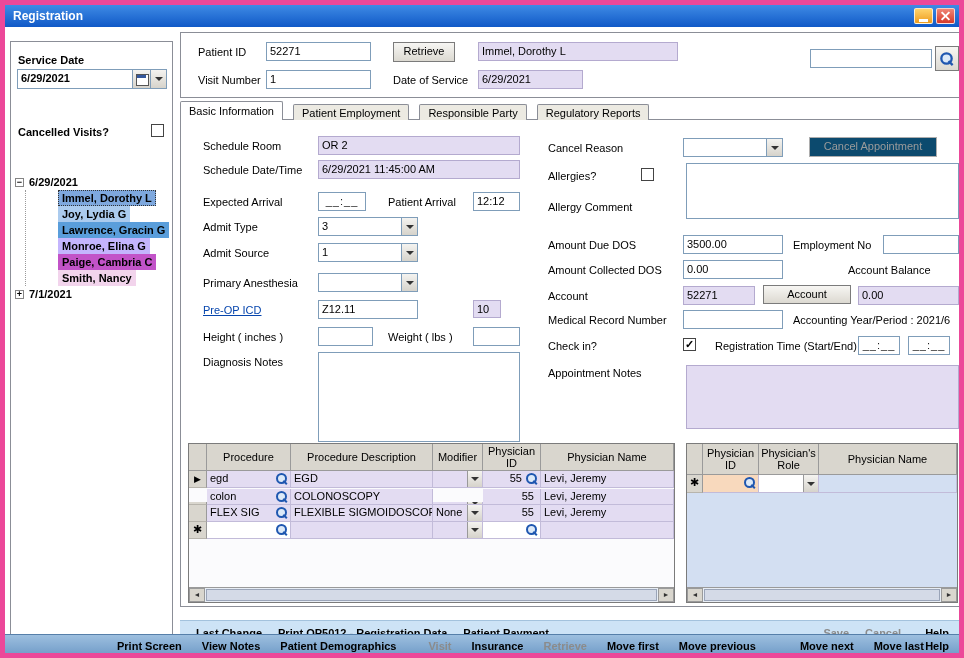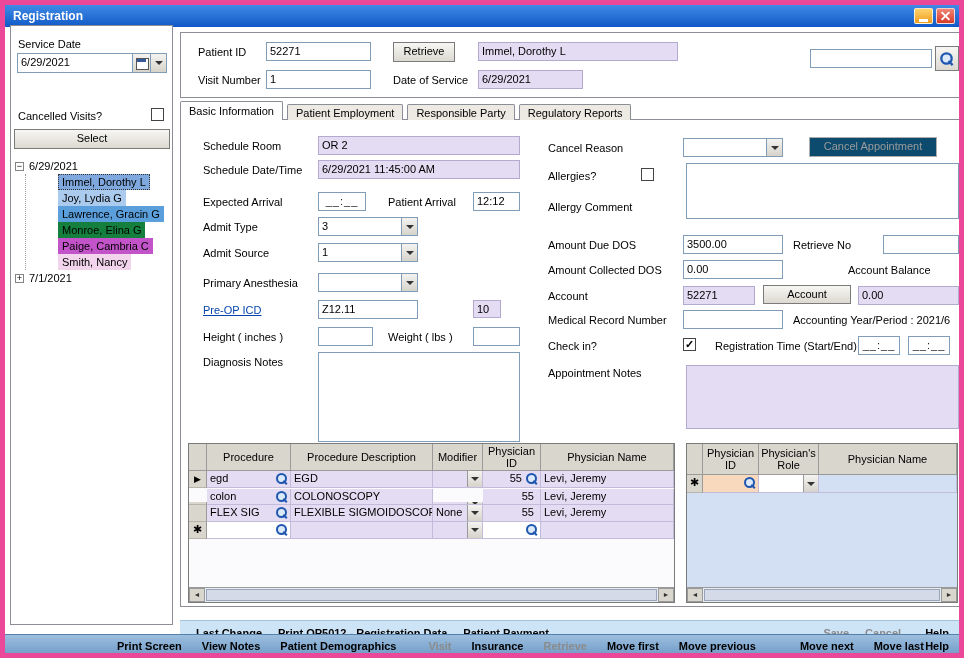--- a/index.html
+++ b/index.html
@@ -41,21 +41,21 @@
 
 .texp{width:9px;height:9px;border:1px solid #848484;background:#fff;font-size:9px;line-height:7px;text-align:center;margin-right:5px;flex:0 0 auto;}
 .trow{display:flex;align-items:center;height:16px;}
 .titem{height:16px;display:flex;align-items:center;margin-left:32px;}
 .titem .tag{padding:0 3px;line-height:14px;border:1px solid transparent;}
 .titem .tag.sel{border:1px dotted #333;}
 .tchildren{border-left:1px dotted #9a9a9a;margin-left:10px;}
 
 
 .tabstrip{position:absolute;display:flex;align-items:flex-end;z-index:3;}
-.tab{border:1px solid #8b8e97;border-bottom:none;background:#eceae2;padding:0 8px;height:16px;line-height:16px;margin-right:4px;border-radius:2px 2px 0 0;}
+.tab{border:1px solid #8b8e97;border-bottom:none;background:#eceae2;padding:0 8px;height:16px;line-height:16px;margin-right:10px;border-radius:2px 2px 0 0;}
 .tab.active{background:#fff;height:19px;line-height:18px;}
 
 
 .grid{position:absolute;border:1px solid #7b7b7b;background:#fbfbfd;display:flex;flex-direction:column;}
 .grow{display:flex;flex:0 0 auto;}
 .gc{position:relative;border-right:1px solid #c2bbd9;border-bottom:1px solid #c2bbd9;overflow:hidden;white-space:nowrap;padding:1px 3px;line-height:13px;background:#e3dcf2;}
 .ghead .gc{background:#d9d6ce;border-right:1px solid #9a9a9a;border-bottom:1px solid #9a9a9a;display:flex;align-items:center;justify-content:center;text-align:center;white-space:normal;line-height:12px;padding:1px 2px;}
 .gtitle{background:#d9d6ce !important;border-right:none !important;border-bottom:1px solid #9a9a9a !important;display:flex;align-items:center;justify-content:center;}
 .gsel{background:#d9d6ce;border-right:1px solid #9a9a9a;border-bottom:1px solid #b7b4ac;text-align:center;padding:1px 0;}
 .gc.white{background:#fff;}
@@ -80,53 +80,52 @@
 <body>
 
 <div class="window">
 
   <div class="titlebar">
     <span class="title-text">Registration</span>
     <span class="tb-btn btn-min"></span>
     <span class="tb-btn btn-close"></span>
   </div>
 
-  <div class="panel" style="left:5px;top:20px;width:163px;height:600px;">
+  <div class="panel" style="left:5px;top:36px;width:163px;height:600px;font-weight:bold;">
     <div class="lbl" style="left:7px;top:12px;">Service Date</div>
 
     <div class="combo" style="left:6px;top:27px;width:150px;height:20px;">
       <span class="val">6/29/2021</span>
       <span class="cal"></span>
       <span class="drop">
           <span class="tri"></span>
         </span>
     </div>
 
     <div class="lbl" style="left:7px;top:84px;">Cancelled Visits?</div>
     <span class="checkbox" style="left:140px;top:82px;"></span>
 
-    <div class="btn" style="left:3px;top:103px;width:156px;height:20px;">Select</div>
 
     <div style="position:absolute;left:4px;top:132px;right:2px;">
       <div class="trow">
         <span class="texp">−</span>
         <span>6/29/2021</span>
       </div>
       <div class="tchildren">
         <div class="titem">
             <span class="tag sel" style="background-color: rgb(126, 168, 222);">Immel, Dorothy L</span>
           </div>
         <div class="titem">
             <span class="tag" style="background-color: rgb(171, 203, 238);">Joy, Lydia G</span>
           </div>
         <div class="titem">
             <span class="tag" style="background-color: rgb(90, 158, 219);">Lawrence, Gracin G</span>
           </div>
         <div class="titem">
-            <span class="tag" style="background-color: #15803d;">Monroe, Elina G</span>
+            <span class="tag" style="background-color: #c4b5fd;">Monroe, Elina G</span>
           </div>
         <div class="titem">
             <span class="tag" style="background-color: rgb(194, 83, 200);">Paige, Cambria C</span>
           </div>
         <div class="titem">
             <span class="tag" style="background-color: rgb(242, 212, 236);">Smith, Nancy</span>
           </div>
       </div>
       <div class="trow">
         <span class="texp">+</span>
@@ -217,21 +216,21 @@
     </div>
     <div class="btn disabled" style="left:628px;top:17px;width:128px;height:20px;">Cancel Appointment</div>
 
     <div class="lbl" style="left:367px;top:50px;">Allergies?</div>
     <span class="checkbox" style="left:460px;top:48px;"></span>
     <div class="fld" style="left:505px;top:43px;width:273px;height:56px;"></div>
     <div class="lbl" style="left:367px;top:81px;">Allergy Comment</div>
 
     <div class="lbl" style="left:367px;top:119px;">Amount Due DOS</div>
     <div class="fld" style="left:502px;top:115px;width:100px;">3500.00</div>
-    <div class="lbl" style="left:612px;top:119px;">Retrieve No</div>
+    <div class="lbl" style="left:612px;top:119px;">Employment No</div>
     <div class="fld" style="left:702px;top:115px;width:76px;"></div>
 
     <div class="lbl" style="left:367px;top:144px;">Amount Collected DOS</div>
     <div class="fld" style="left:502px;top:140px;width:100px;">0.00</div>
     <div class="lbl" style="left:667px;top:144px;">Account Balance</div>
 
     <div class="lbl" style="left:367px;top:170px;">Account</div>
     <div class="fld ro" style="left:502px;top:166px;width:72px;">52271</div>
     <div class="btn" style="left:582px;top:165px;width:88px;height:19px;">Account</div>
     <div class="fld ro" style="left:677px;top:166px;width:101px;">0.00</div>

